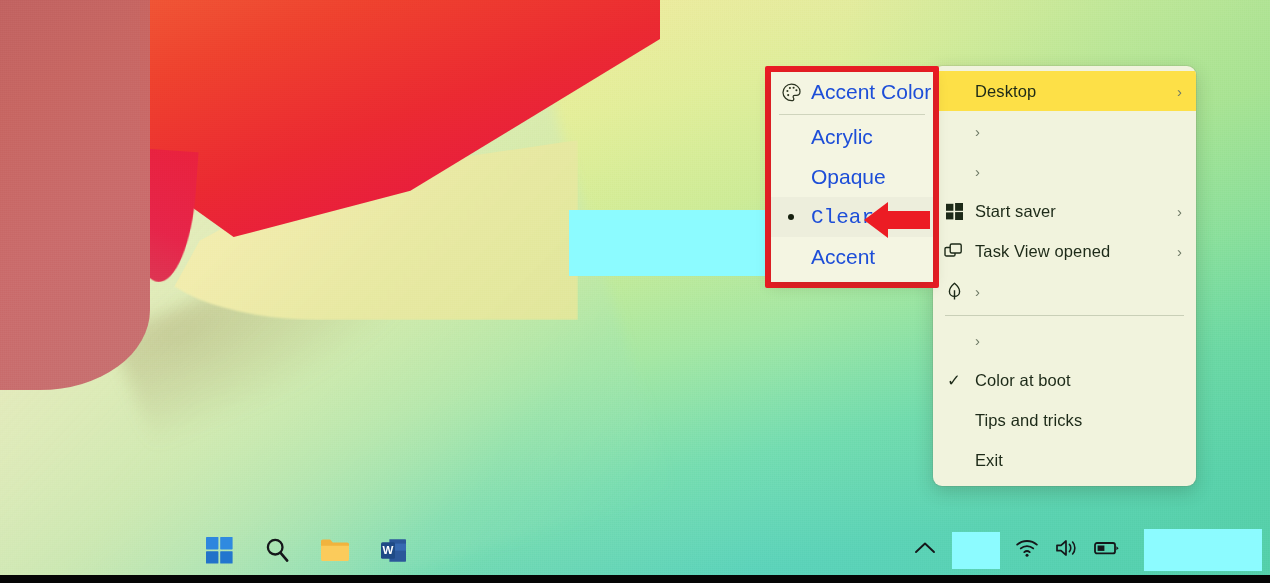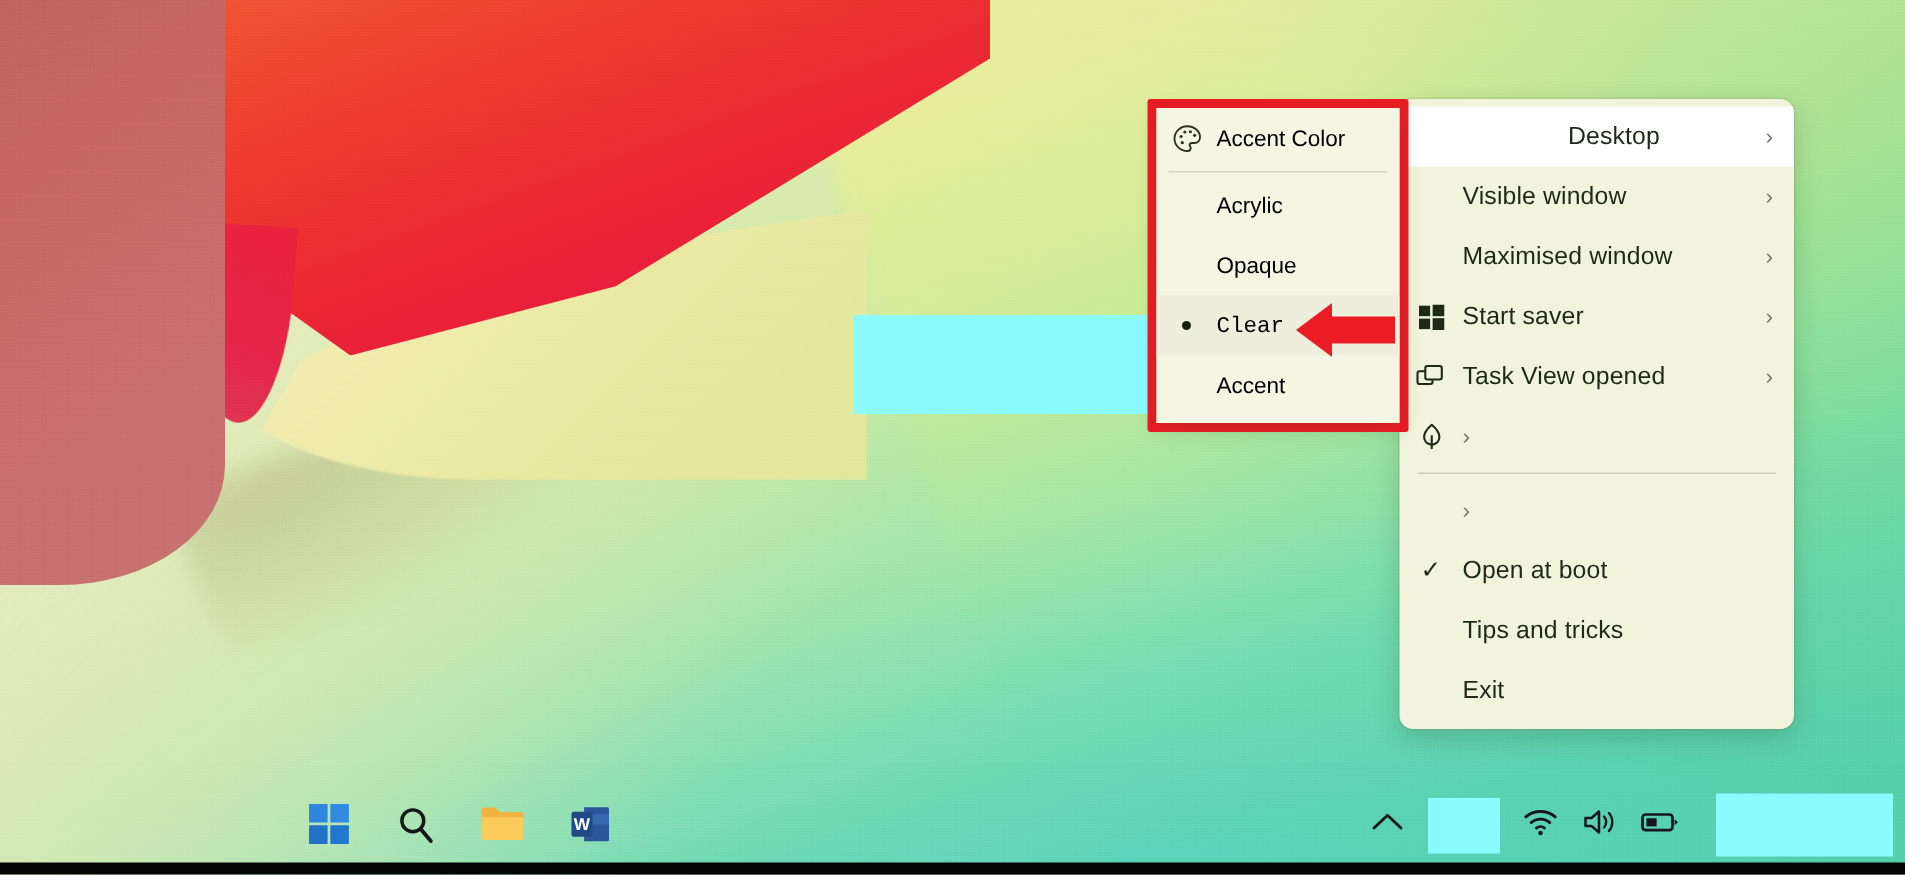--- a/index.html
+++ b/index.html
@@ -196,21 +196,21 @@
   .mi {
     position: relative;
     height: 40px;
     display: flex; align-items: center;
     padding: 0 14px 0 0;
     color: #1d2a18;
     font-size: 16.5px;
     font-family: "Liberation Sans", sans-serif;
     white-space: nowrap;
   }
-  .mi.highlight { background: #ffffff; text-align: center; }
+  .mi.highlight { background: #fde047; }
   .mi .mi-glyph {
     width: 42px; min-width: 42px;
     display: flex; align-items: center; justify-content: center;
     color: #1d2a18;
   }
   .mi .mi-label { flex: 1; letter-spacing: 0.1px; }
   .mi .mi-chev {
     color: #6f7a66;
     font-size: 15px;
     display: flex; align-items: center;
@@ -232,22 +232,22 @@
   #menu-accent {
     position: absolute; inset: 0;
     background: #F4F5E2;
     box-shadow: 0 4px 14px rgba(40,60,30,0.18);
     overflow: hidden;
   }
   .ami {
     position: relative;
     height: 40px;
     display: flex; align-items: center;
-    color: #000000;
-    font-size: 15px;
+    color: #1d4ed8;
+    font-size: 21px;
     white-space: nowrap;
   }
   .ami.sel { background: #EDEEDC; font-family: Liberation Mono, monospace; }
   .ami .ami-glyph {
     width: 40px; min-width: 40px;
     display: flex; align-items: center; justify-content: center;
   }
   .ami .ami-label { flex: 1; }
   .accent-sep {
     height: 1px;
@@ -289,27 +289,25 @@
   <div id="menu-main">
 
     <div class="mi highlight">
       <span class="mi-glyph"></span>
       <span class="mi-label">Desktop</span>
       <span class="mi-chev">›</span>
     </div>
 
     <div class="mi">
       <span class="mi-glyph"></span>
-      <span class="mi-label">Visible window</span>
       <span class="mi-chev">›</span>
     </div>
 
     <div class="mi">
       <span class="mi-glyph"></span>
-      <span class="mi-label">Maximised window</span>
       <span class="mi-chev">›</span>
     </div>
 
     <div class="mi">
       <span class="mi-glyph">
         <svg width="17" height="17" viewBox="0 0 17 17" aria-hidden="true">
           <rect x="0" y="0.8" width="7.4" height="7" fill="#1d2a18"></rect>
           <rect x="9.1" y="0" width="7.9" height="7.8" fill="#1d2a18"></rect>
           <rect x="0" y="9.4" width="7.4" height="7" fill="#1d2a18"></rect>
           <rect x="9.1" y="9.1" width="7.9" height="7.9" fill="#1d2a18"></rect>
@@ -342,21 +340,21 @@
 
     <div class="menu-sep"></div>
 
     <div class="mi">
       <span class="mi-glyph"></span>
       <span class="mi-chev">›</span>
     </div>
 
     <div class="mi">
       <span class="mi-glyph">✓</span>
-      <span class="mi-label">Open at boot</span>
+      <span class="mi-label">Color at boot</span>
       <span class="mi-chev"></span>
     </div>
 
     <div class="mi">
       <span class="mi-glyph"></span>
       <span class="mi-label">Tips and tricks</span>
       <span class="mi-chev"></span>
     </div>
 
     <div class="mi">

